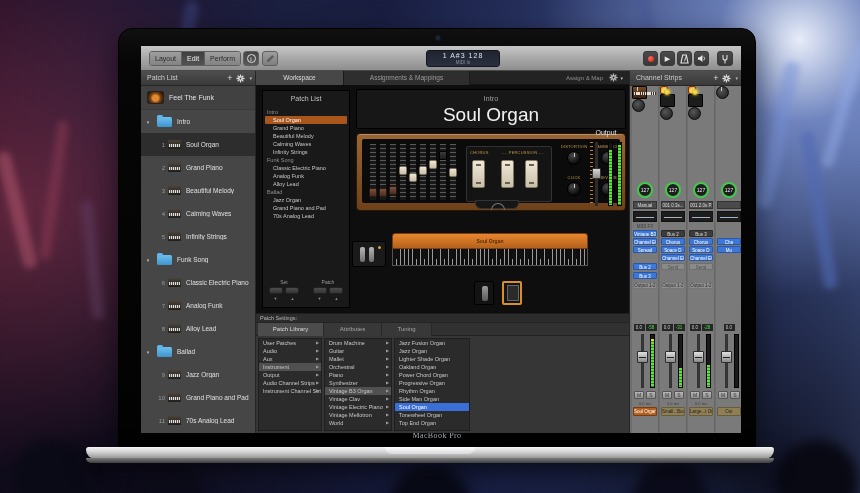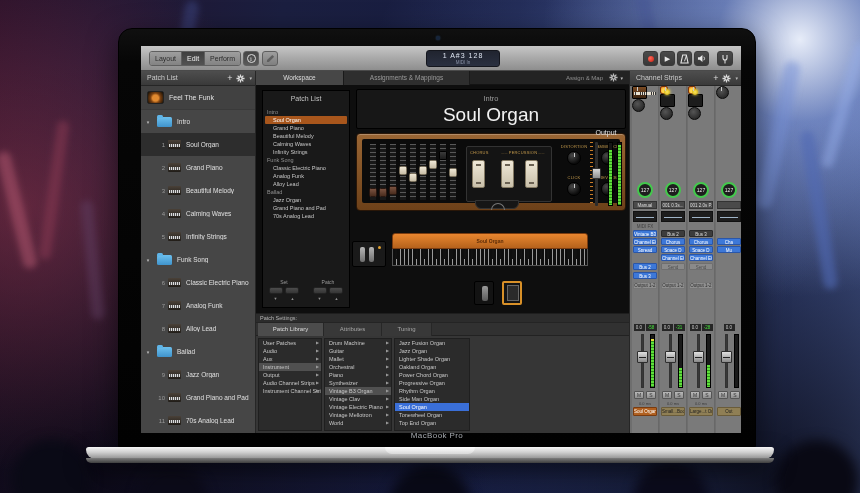--- a/index.html
+++ b/index.html
@@ -14,21 +14,21 @@
   .arm{position:absolute;border-radius:8px;filter:blur(3px);}
   .heads{position:absolute;left:0;right:0;bottom:-30px;height:110px;filter:blur(6px);background:
     radial-gradient(circle at 6% 60%, #0a0a16 0 38px, transparent 40px),
     radial-gradient(circle at 20% 80%, #0d0c1a 0 34px, transparent 36px),
     radial-gradient(circle at 50% 85%, #0a0b18 0 40px, transparent 42px),
     radial-gradient(circle at 78% 78%, #0c0c1c 0 36px, transparent 38px),
     radial-gradient(circle at 95% 62%, #090914 0 40px, transparent 42px);}
   
   .lid{position:absolute;left:118px;top:28px;width:638px;height:419px;background:linear-gradient(180deg,#101010,#060606 8%,#020202);border:1px solid #000;border-radius:14px 14px 0 0;box-shadow:0 10px 30px rgba(0,0,0,.55);}
   .camera{position:absolute;left:317px;top:7px;width:4px;height:4px;border-radius:50%;background:#16243a;box-shadow:0 0 2px #2a4668;}
-  .brand{position:absolute;left:0;right:0;top:402px;text-align:center;font-size:8px;color:#a9adb3;letter-spacing:.4px;}
+  .brand{position:absolute;left:0;right:0;top:402px;text-align:center;font-size:8px;color:#a9adb3;letter-spacing:.4px;font-family:Liberation Serif, serif;}
   .base{position:absolute;left:86px;top:447px;width:688px;height:12px;background:linear-gradient(180deg,#f6f6f6,#cfcfcf 45%,#8e8e8e);border-radius:3px 3px 10px 10px;box-shadow:0 10px 22px rgba(0,0,0,.6);}
   .notch{position:absolute;left:299px;top:0;width:90px;height:7px;background:linear-gradient(180deg,#ffffff,#d8d8d8);border-radius:0 0 45px 45px;}
   .base-edge{position:absolute;left:86px;top:458px;width:688px;height:5px;background:linear-gradient(180deg,#7d7d7d,#3e3e3e);border-radius:0 0 14px 14px;}
   
   .screen{position:absolute;left:22px;top:17px;width:600px;height:387px;background:#333;overflow:hidden;}
   
   .toolbar{position:absolute;left:0;top:0;width:600px;height:25px;background:linear-gradient(180deg,#c6c6c6,#a9a9a9 50%,#8e8e8e);border-bottom:1px solid #4a4a4a;}
   .modes{position:absolute;left:8px;top:5px;height:15px;display:flex;border-radius:3px;overflow:hidden;border:1px solid #5f5f5f;}
   .mode-btn{height:15px;padding:0 5px;font-size:7px;line-height:14px;color:#2c2c2c;background:linear-gradient(180deg,#9e9e9e,#7f7f7f);border-right:1px solid #5f5f5f;}
   .mode-btn:last-child{border-right:none;}

